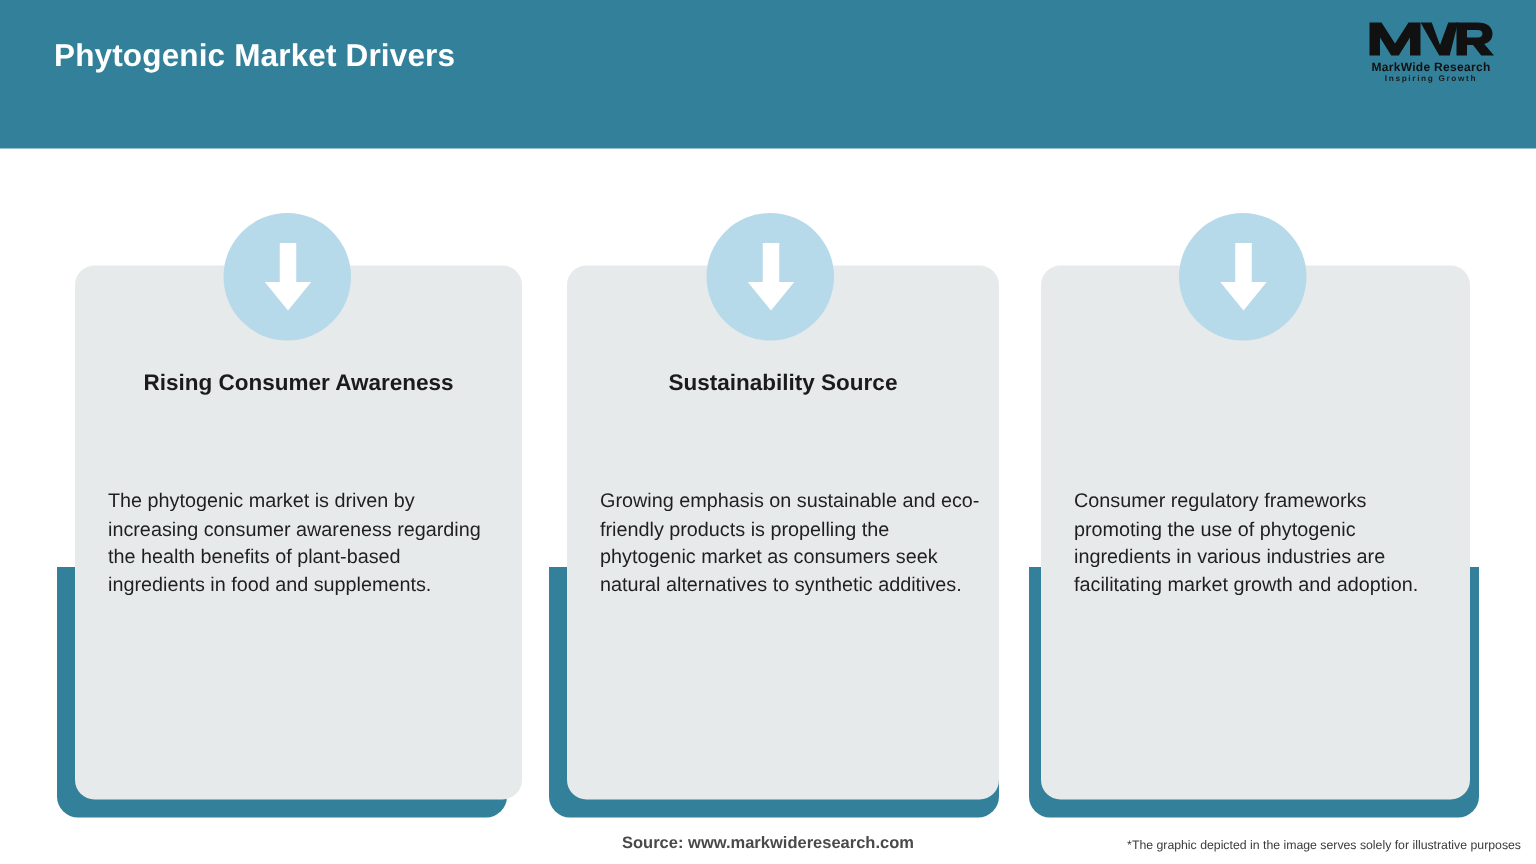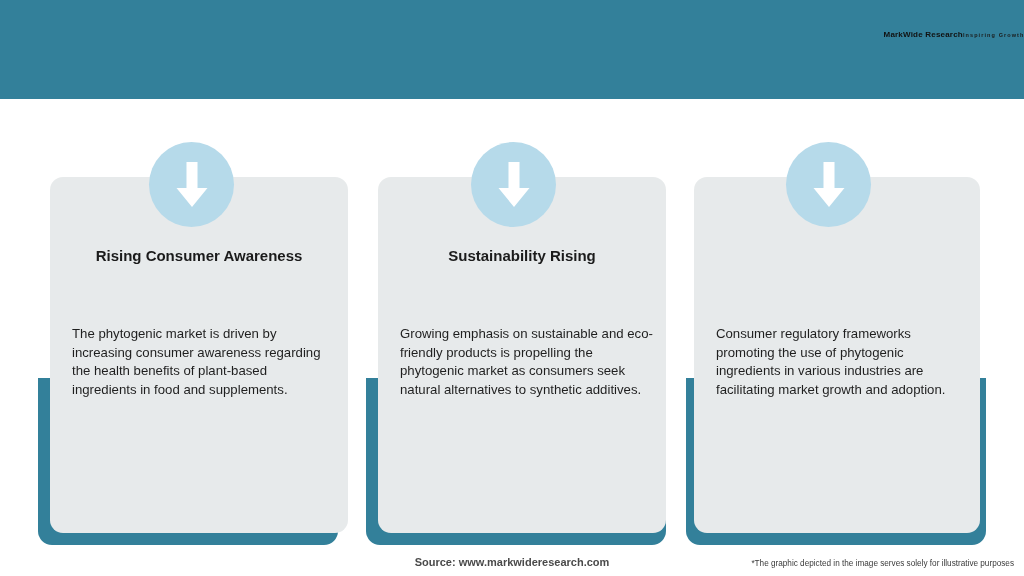--- a/index.html
+++ b/index.html
@@ -17,21 +17,21 @@
     background:#33809a;
   }
   .header-title {
     position:absolute; left:36px; top:26px;
     font-size:21px; font-weight:bold; color:#ffffff;
     letter-spacing:.1px;
   }
   .logo {
     position:absolute; right:18px; top:9px;
     width:104px; height:50px;
-    display:flex; flex-direction:row; align-items:center; justify-content:center;
+    display:flex; flex-direction:column; align-items:center; justify-content:center;
   }
   .logo-mark { display:block; }
   .logo-name {
     font-size:8px; font-weight:bold; color:#111111;
     letter-spacing:.2px; margin-top:1px; white-space:nowrap;
   }
   .logo-tag {
     font-size:5.5px; font-weight:bold; color:#1b1b1b;
     letter-spacing:1.1px; margin-top:1px; white-space:nowrap;
   }
@@ -87,20 +87,21 @@
     position:absolute; right:10px; top:559px;
     font-size:8.2px; color:#3a3a3a; white-space:nowrap;
   }
 </style>
 </head>
 <body>
 
 <div class="slide">
 
   <div class="header">
+    <div class="header-title">Phytogenic Market Drivers</div>
 
     <div class="logo">
       <svg class="logo-mark" width="86" height="27" viewBox="0 0 86 27">
         <path d="M2 25 L2 3 L10 3 L19 17 L28 3 L36 3 L36 25 L29 25 L29 13 L21.5 25 L16.5 25 L9 13 L9 25 Z" fill="#111111"></path>
         <path d="M36 3 L43.5 3 L49 18 L54.5 3 L61 3 L55.5 25 L48.5 25 Z" fill="#111111"></path>
         <path d="M60 25 L60 3 L74 3 C80.5 3 84 6 84 10.5 C84 14 82 16.3 78.5 17.3 L85 25 L76.5 25 L71 18 L67 18 L67 25 Z M67 13 L74 13 C76.3 13 77.3 12 77.3 10.5 C77.3 9 76.3 8 74 8 L67 8 Z" fill="#111111"></path>
       </svg>
       <div class="logo-name">MarkWide Research</div>
       <div class="logo-tag">Inspiring Growth</div>
     </div>
@@ -117,21 +118,21 @@
       <div class="badge">
         <svg width="34" height="46" viewBox="0 0 34 46">
           <path d="M11.5 0 L22.5 0 L22.5 26 L32.5 26 L17 45 L1.5 26 L11.5 26 Z" fill="#ffffff"></path>
         </svg>
       </div>
     </div>
 
     <div class="card-wrap c1">
       <div class="card-shadow"></div>
       <div class="card">
-        <div class="card-title">Sustainability Rising</div>
+        <div class="card-title">Sustainability Source</div>
         <div class="card-body">Growing emphasis on sustainable and eco-friendly products is propelling the phytogenic market as consumers seek natural alternatives to synthetic additives.</div>
       </div>
       <div class="badge">
         <svg width="34" height="46" viewBox="0 0 34 46">
           <path d="M11.5 0 L22.5 0 L22.5 26 L32.5 26 L17 45 L1.5 26 L11.5 26 Z" fill="#ffffff"></path>
         </svg>
       </div>
     </div>
 
     <div class="card-wrap c2">

